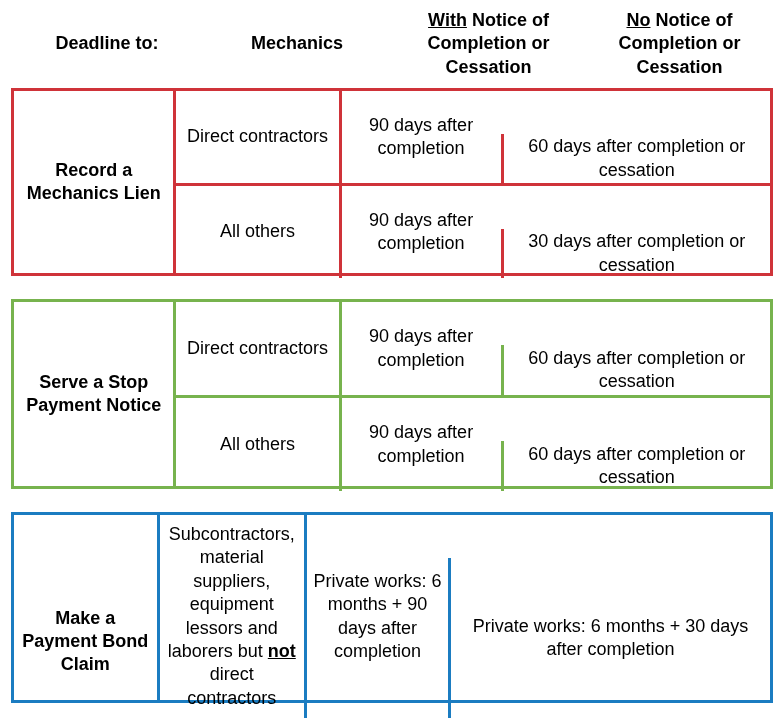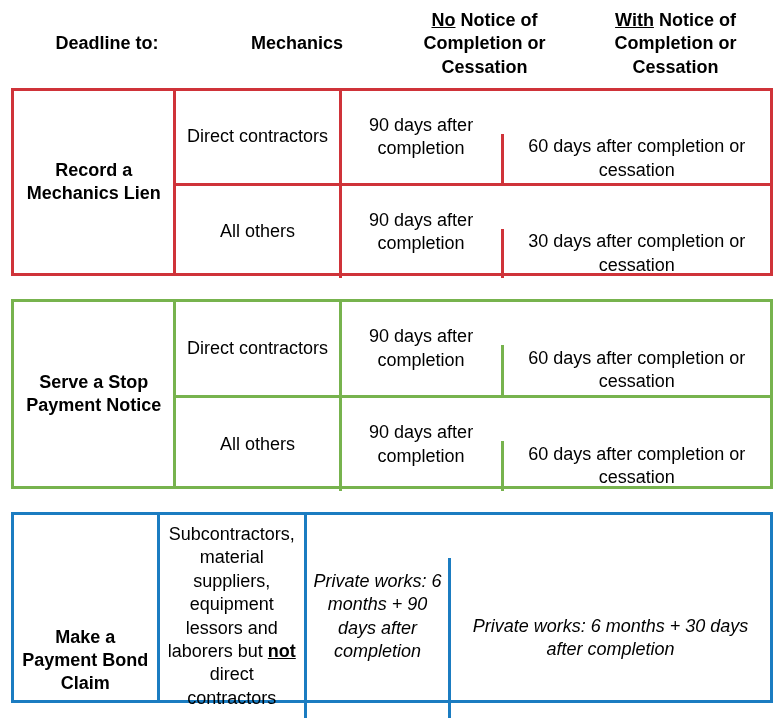--- a/index.html
+++ b/index.html
@@ -66,21 +66,21 @@
   .label-cell {
     width: 186px;
     box-sizing: border-box;
     display: flex;
     align-items: center;
     justify-content: center;
     text-align: center;
     font-weight: bold;
     font-size: 18px;
     line-height: 1.28;
-    padding: 5px 6px;
+    padding: 24px 6px;
     border-right-style: solid;
     border-right-width: 3px;
   }
   .red   .label-cell { border-right-color: #cf3339; }
   .green .label-cell { border-right-color: #77b34e; }
   .blue  .label-cell { border-right-color: #1b7cc1; align-items: flex-end; }
 
   .rows {
     flex: 1 1 auto;
     display: flex;
@@ -111,21 +111,21 @@
   .cell.c-claimant { width: 188px; }
   .cell.c-no       { width: 187px; }
   .cell.c-with     { flex: 1 1 auto; margin-top: 43px; }
 
   .cell + .cell {
     border-left-style: solid;
     border-left-width: 3px;
   }
   .red   .cell + .cell { border-left-color: #cf3339; }
   .green .cell + .cell { border-left-color: #77b34e; }
-  .blue  .cell + .cell { border-left-color: #1b7cc1; font-style: italic; }
+  .blue  .cell + .cell { border-left-color: #1b7cc1; }
 
   .h-red   { height: 188px; }
   .h-green { height: 190px; }
   .h-blue  { height: 191px; }
 
   .row-red-1   { min-height: 92px; }
   .row-red-2   { min-height: 92px; }
   .row-green-1 { min-height: 93px; }
   .row-green-2 { min-height: 93px; }
 
@@ -136,25 +136,25 @@
 
 <div class="sheet">
 
   <div class="header-row">
     <div class="header-cell col-1">
       <span>Deadline to:</span>
     </div>
     <div class="header-cell col-2">
       <span>Mechanics</span>
     </div>
+    <div class="header-cell col-4">
+      <span><span class="u">With</span><span> Notice of Completion or Cessation</span></span>
+    </div>
     <div class="header-cell col-3">
       <span><span class="u">No</span><span> Notice of Completion or Cessation</span></span>
-    </div>
-    <div class="header-cell col-4">
-      <span><span class="u">With</span><span> Notice of Completion or Cessation</span></span>
     </div>
   </div>
 
   <div class="block red h-red">
     <div class="label-cell">
       <span>Record a Mechanics Lien</span>
     </div>
     <div class="rows">
       <div class="row row-red-1">
         <div class="cell c-claimant">

